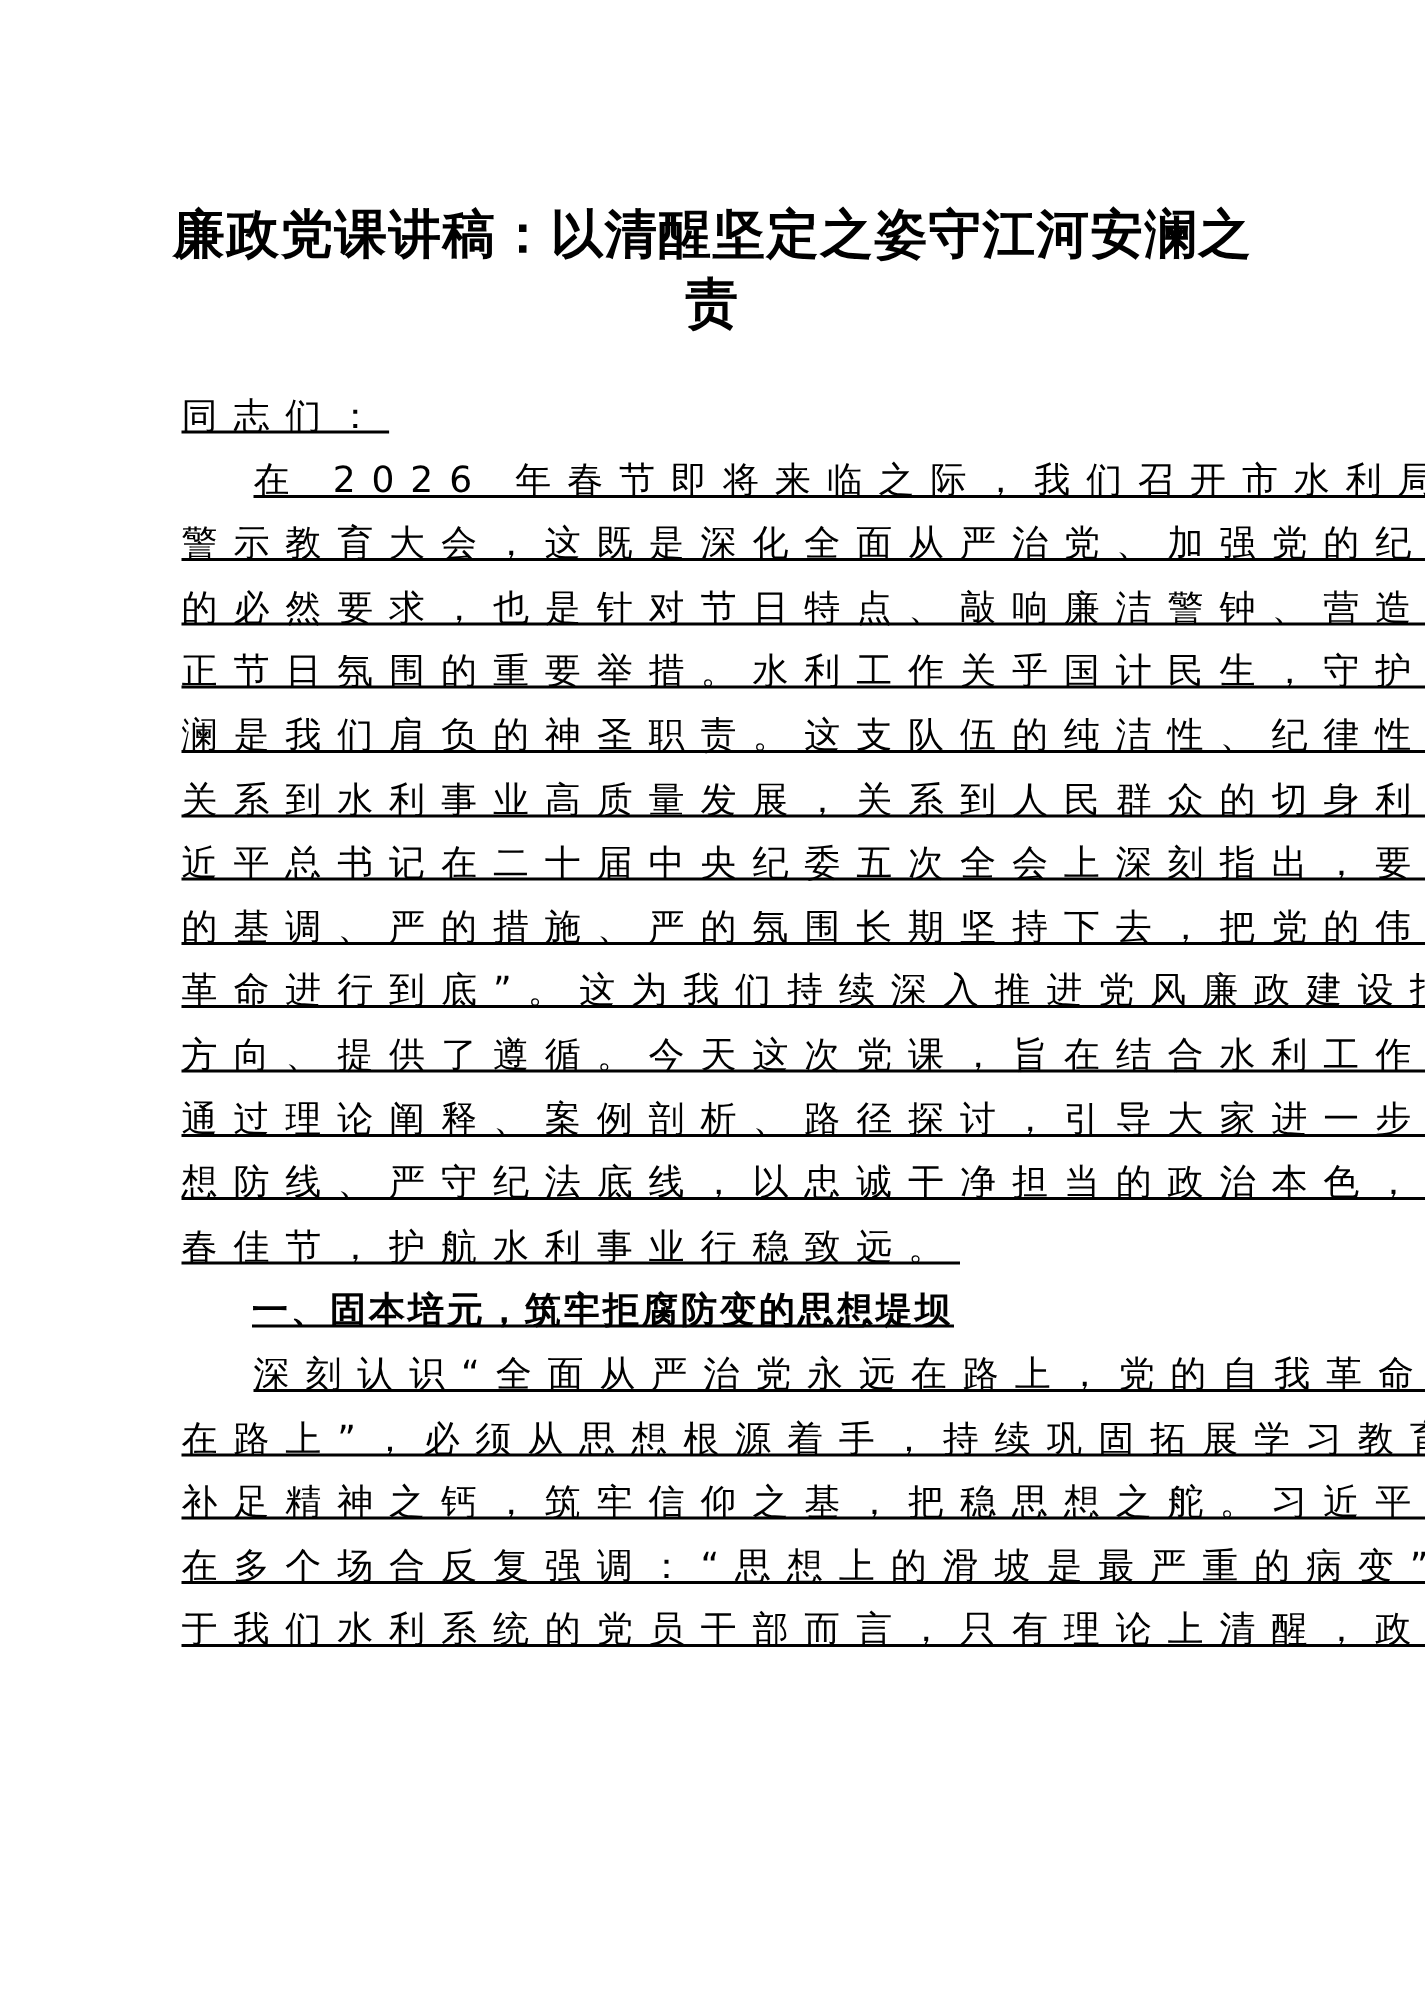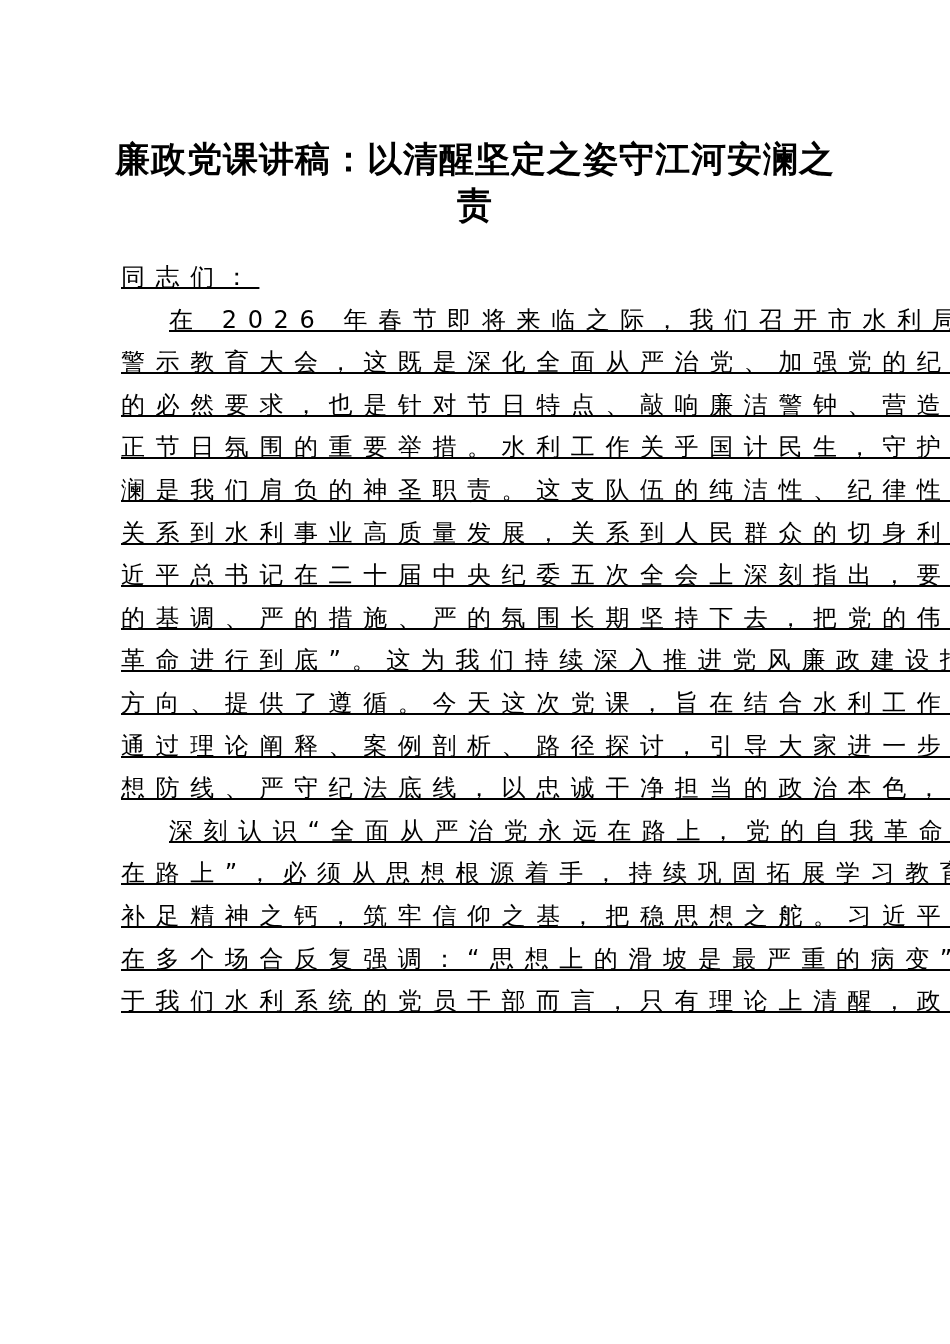--- a/index.html
+++ b/index.html
@@ -1,20 +1,20 @@
 <!DOCTYPE html>
 <html><head>
 <meta charset="utf-8">
 <style>
   html, body { margin: 0; padding: 0; background: #ffffff; }
   body { width: 950px; height: 1344px; position: relative; overflow: hidden; color: #000; }
   .page { position: absolute; left: 0; top: 0; width: 950px; height: 1344px; background: #fff; }
   .title {
     position: absolute; left: 110px; top: 136px; width: 730px;
-    font-family: Liberation Sans, sans-serif;
+    font-family: Liberation Mono, monospace;
     font-weight: bold; font-size: 35px; line-height: 46px;
     text-align: center; letter-spacing: 1px; margin: 0;
   }
   .body-text {
     position: absolute; left: 121px; top: 256px; width: 712px;
     font-family: "DejaVu Sans", "Liberation Sans", sans-serif;
     font-size: 24px; line-height: 42.6px; letter-spacing: 10.6px; text-decoration: underline;
   }
   .body-text p { margin: 0; text-align: justify; text-justify: inter-character; }
   .salutation { margin-bottom: 0; }
@@ -43,22 +43,24 @@
       <span class="line">的必然要求，也是针对节日特点、敲响廉洁警钟、营造风清气</span>
       <span class="line">正节日氛围的重要举措。水利工作关乎国计民生，守护江河安</span>
       <span class="line">澜是我们肩负的神圣职责。这支队伍的纯洁性、纪律性，直接</span>
       <span class="line">关系到水利事业高质量发展，关系到人民群众的切身利益。习</span>
       <span class="line">近平总书记在二十届中央纪委五次全会上深刻指出，要“把严</span>
       <span class="line">的基调、严的措施、严的氛围长期坚持下去，把党的伟大自我</span>
       <span class="line">革命进行到底”。这为我们持续深入推进党风廉政建设指明了</span>
       <span class="line">方向、提供了遵循。今天这次党课，旨在结合水利工作实际，</span>
       <span class="line">通过理论阐释、案例剖析、路径探讨，引导大家进一步筑牢思</span>
       <span class="line">想防线、严守纪法底线，以忠诚干净担当的政治本色，迎接新</span>
+      <span class="line">春佳节，护航水利事业行稳致远。</span>
     </p>
 
+    <p class="heading">一、固本培元，筑牢拒腐防变的思想堤坝</p>
 
     <p class="para" style="text-indent:0">
       <span class="line" style="padding-left:48px">深刻认识“全面从严治党永远在路上，党的自我革命永远</span>
       <span class="line">在路上”，必须从思想根源着手，持续巩固拓展学习教育成果，</span>
       <span class="line">补足精神之钙，筑牢信仰之基，把稳思想之舵。习近平总书记</span>
       <span class="line">在多个场合反复强调：“思想上的滑坡是最严重的病变”。对</span>
       <span class="line">于我们水利系统的党员干部而言，只有理论上清醒，政治上才</span>
     </p>
   </div>
 </div>

